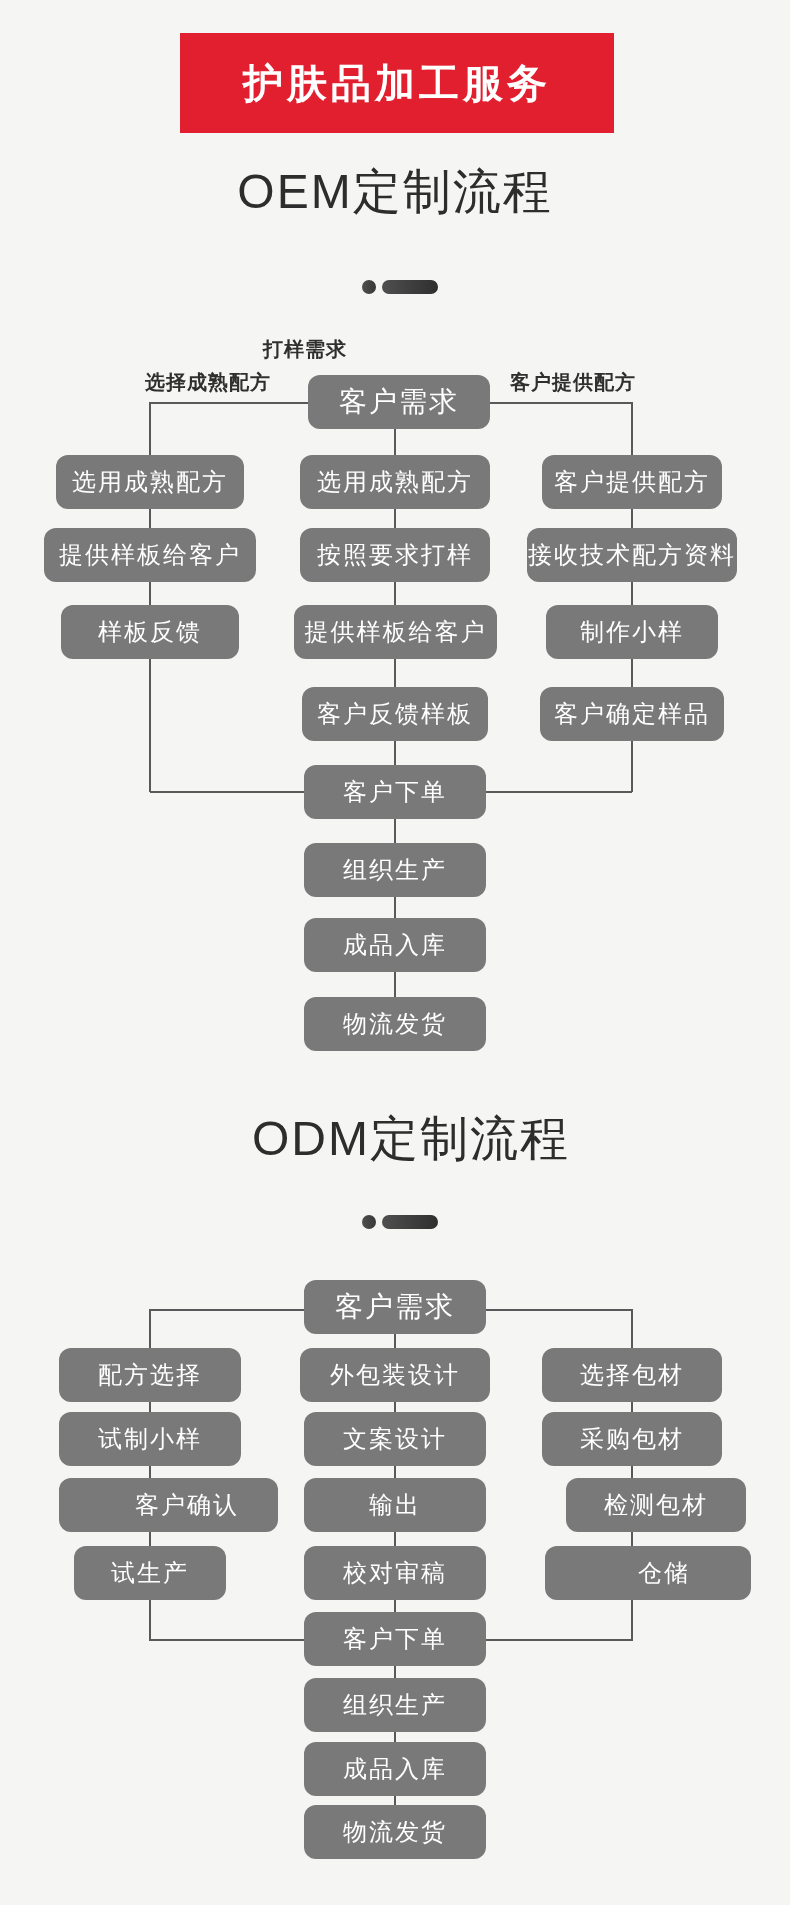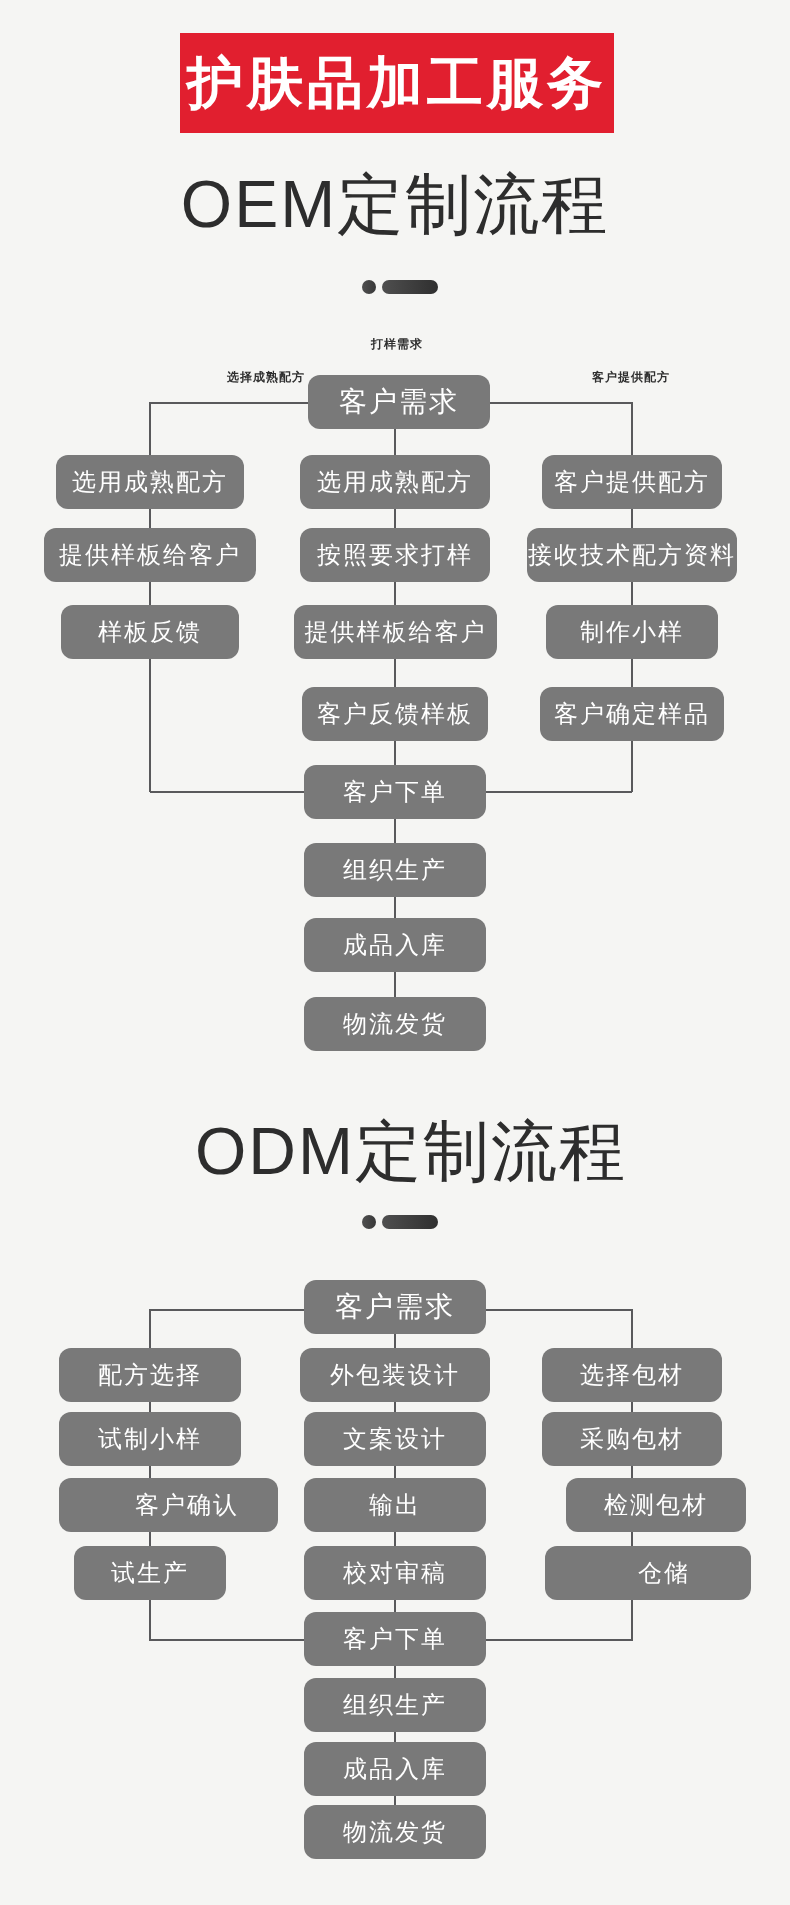--- a/index.html
+++ b/index.html
@@ -1,38 +1,38 @@
 <!DOCTYPE html>
 <html><head>
 <meta charset="utf-8">
 <style>
   html,body{margin:0;padding:0;}
   body{font-family:"Liberation Sans","DejaVu Sans",sans-serif;}
   #stage{position:relative;width:790px;height:1905px;background:#f5f5f3;overflow:hidden;margin:0 auto;}
 
   .banner{position:absolute;left:180px;top:33px;width:434px;height:100px;background:#e11f2f;
-          color:#ffffff;font-size:56px;line-height:100px;text-align:center;font-weight:700;letter-spacing:4px;}
+          color:#ffffff;font-size:40px;line-height:100px;text-align:center;font-weight:700;letter-spacing:4px;}
 
-  .big-title{position:absolute;left:0;width:790px;text-align:center;font-size:66px;font-weight:500;
+  .big-title{position:absolute;left:0;width:790px;text-align:center;font-size:48px;font-weight:500;
              color:#2d2d2d;letter-spacing:2px;}
 
   .divider-dot{position:absolute;width:14px;height:14px;border-radius:7px;
                background:linear-gradient(90deg,#4f4f4f,#383838);}
   .divider-bar{position:absolute;width:56px;height:14px;border-radius:7px;
                background:linear-gradient(90deg,#4f4f4f,#2f2f2f);}
 
   .hl{position:absolute;height:2px;background:#59595b;z-index:1;}
   .vl{position:absolute;width:2px;background:#59595b;z-index:1;}
 
   .box{position:absolute;height:54px;background:#797979;border-radius:12px;color:#ffffff;
        font-size:24px;line-height:54px;text-align:center;letter-spacing:2px;z-index:2;
        white-space:nowrap;overflow:hidden;}
   .box-root{font-size:28px;}
 
-  .slabel{position:absolute;font-size:12px;font-weight:700;color:#2f2f2f;text-align:right;
+  .slabel{position:absolute;font-size:20px;font-weight:700;color:#2f2f2f;text-align:left;
           letter-spacing:1px;z-index:3;white-space:nowrap;}
 </style>
 </head>
 <body>
 
 <div id="stage">
 
   <div class="banner">护肤品加工服务</div>
   <div class="big-title" style="top:160px;">OEM定制流程</div>
   <div class="divider-dot" style="left:362px;top:280px;"></div>

